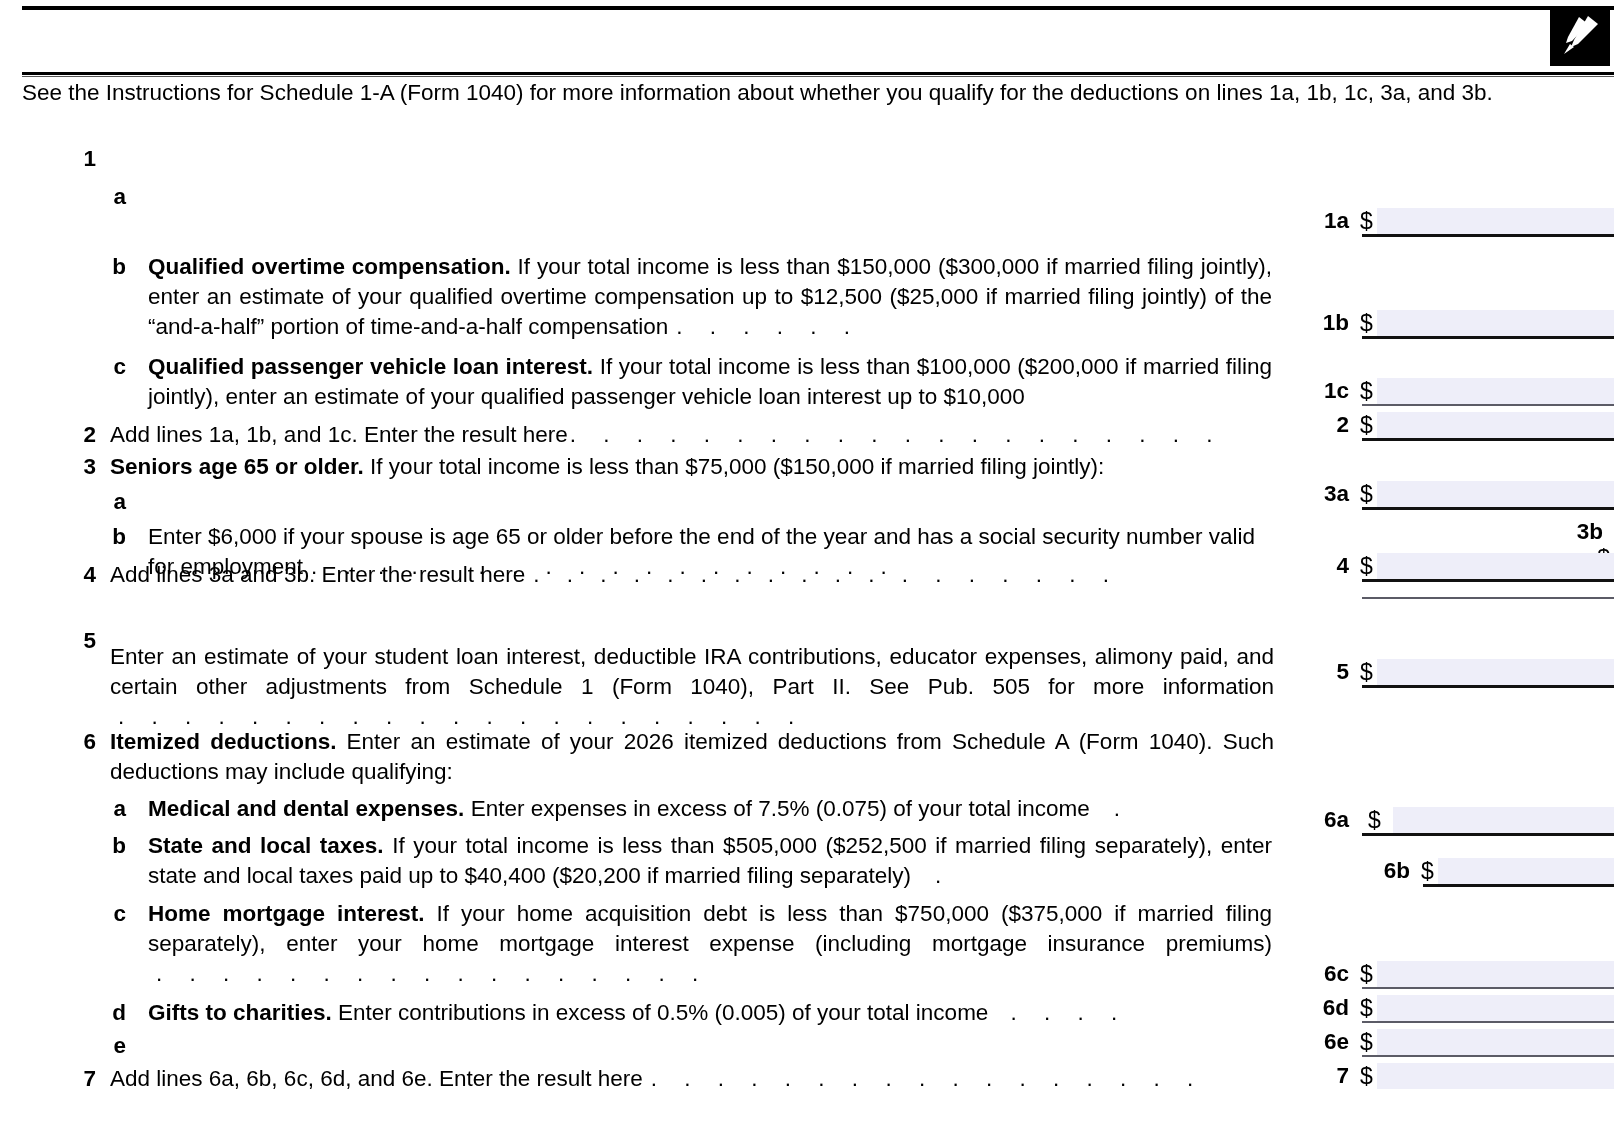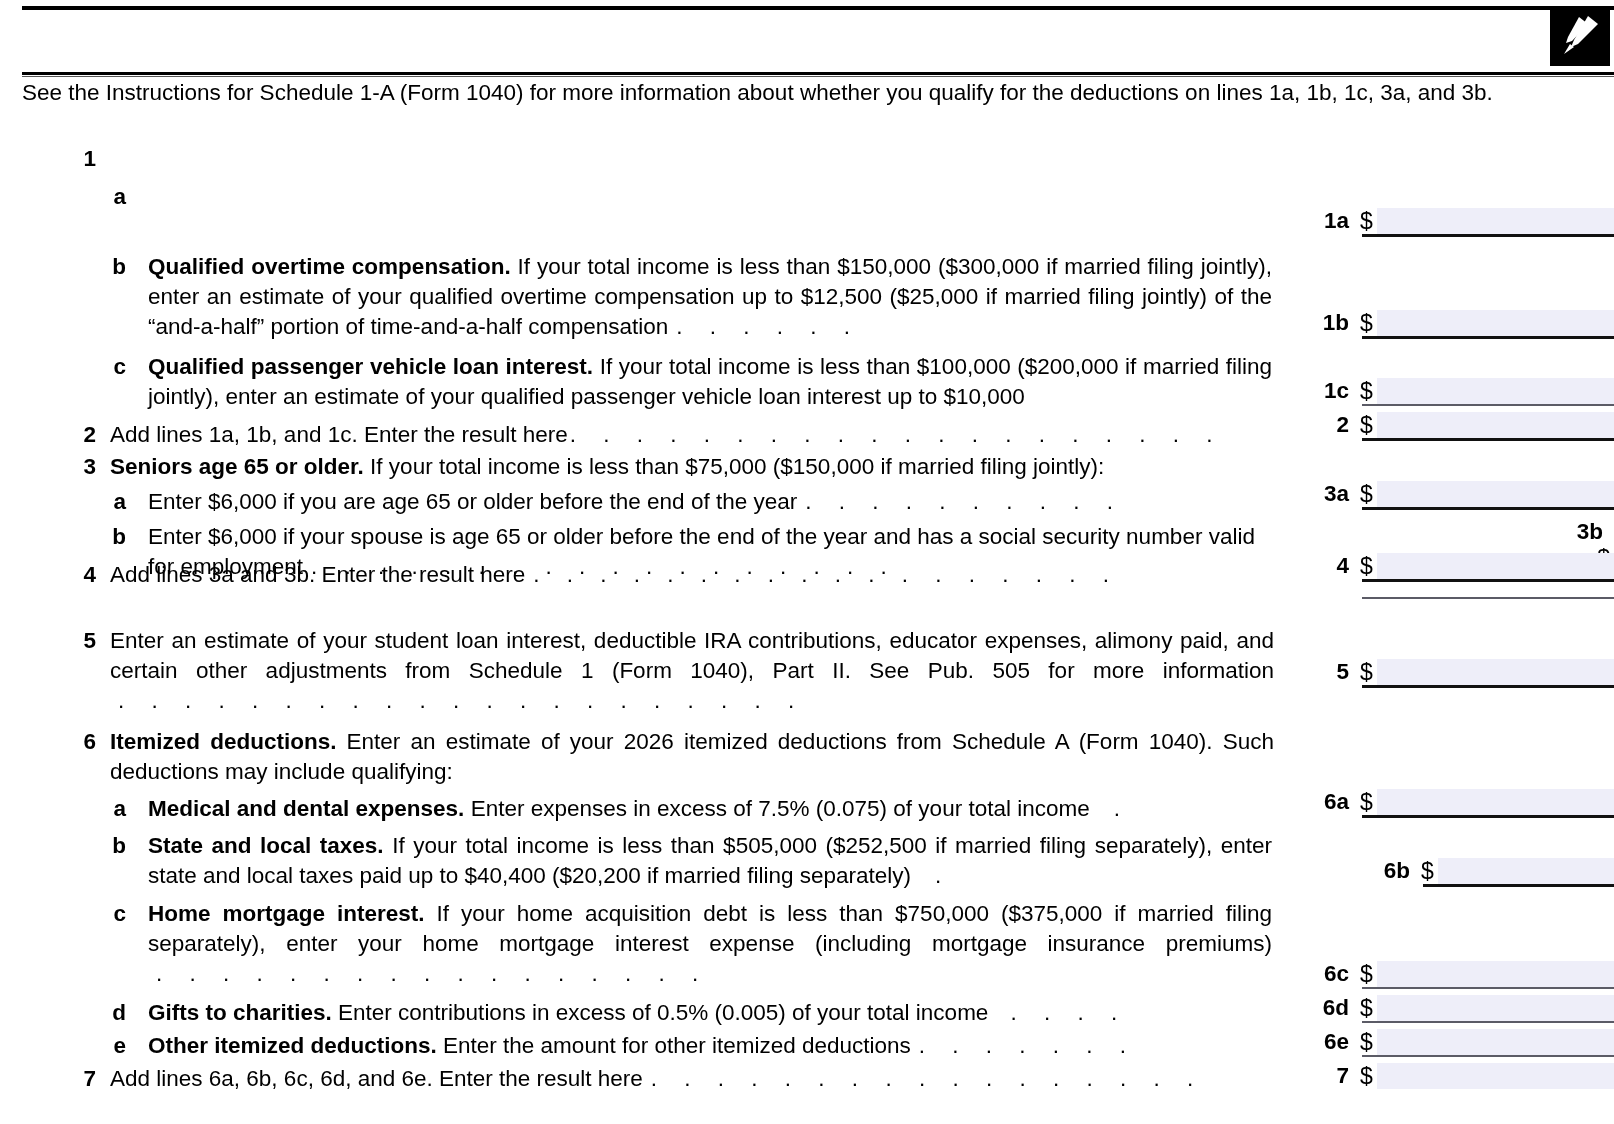--- a/index.html
+++ b/index.html
@@ -154,36 +154,35 @@
     <div class="body" style="max-width:1170px;"><span>Add lines 1a, 1b, and 1c. Enter the result here</span><span class="leader" style="margin-left:2px;">. . . . . . . . . . . . . . . . . . . .</span></div>
   </div>
 
   <div class="row" style="position:absolute; left:0; right:0; top:452px;">
     <div class="num">3</div>
     <div class="body" style="max-width:1170px;"><b class="lead">Seniors age 65 or older.</b><span> If your total income is less than $75,000 ($150,000 if married filing jointly):</span></div>
   </div>
 
   <div class="row" style="position:absolute; left:0; right:0; top:487px;">
     <div class="letter" style="font-weight:bold;">a</div>
-    <div class="body" style="max-width:1130px;"><span>Enter $6,000 if you are age 65 or older before the end of the year</span><span class="leader">. . . . . . . . . .</span></div>
   </div>
 
   <div class="row" style="position:absolute; left:0; right:0; top:522px;">
     <div class="letter" style="font-weight:bold;">b</div>
     <div class="body" style="max-width:1130px;"><span>Enter $6,000 if your spouse is age 65 or older before the end of the year and has a social security number valid for employment</span><span class="leader">. . . . . . . . . . . . . . . . . .</span></div>
   </div>
 
   <div class="row" style="position:absolute; left:0; right:0; top:560px;">
     <div class="num">4</div>
     <div class="body" style="max-width:1170px;"><span>Add lines 3a and 3b. Enter the result here</span><span class="leader">. . . . . . . . . . . . . . . . . .</span></div>
   </div>
 
   <div class="row" style="position:absolute; left:0; right:0; top:626px;">
     <div class="num">5</div>
-    <div class="body" style="max-width:1170px; text-align:justify;"><span>Enter an estimate of your student loan interest, deductible IRA contributions, educator expenses, alimony paid, and certain other adjustments from Schedule 1 (Form 1040), Part II. See Pub. 505 for more information</span><span class="leader">. . . . . . . . . . . . . . . . . . . . .</span></div>
+    <div class="body" style="max-width:1170px; text-align:justify;margin-top:16px;"><span>Enter an estimate of your student loan interest, deductible IRA contributions, educator expenses, alimony paid, and certain other adjustments from Schedule 1 (Form 1040), Part II. See Pub. 505 for more information</span><span class="leader">. . . . . . . . . . . . . . . . . . . . .</span></div>
   </div>
 
   <div class="row" style="position:absolute; left:0; right:0; top:727px;">
     <div class="num">6</div>
     <div class="body" style="max-width:1170px; text-align:justify;"><b class="lead">Itemized deductions.</b><span> Enter an estimate of your 2026 itemized deductions from Schedule A (Form 1040). Such deductions may include qualifying:</span></div>
   </div>
 
   <div class="row" style="position:absolute; left:0; right:0; top:794px;">
     <div class="letter">a</div>
     <div class="body" style="max-width:1130px;"><b class="lead">Medical and dental expenses.</b><span> Enter expenses in excess of 7.5% (0.075) of your total income</span><span class="leader" style="margin-left:24px;">.</span></div>
@@ -199,21 +198,20 @@
     <div class="body" style="max-width:1130px; text-align:justify;"><b class="lead">Home mortgage interest.</b><span> If your home acquisition debt is less than $750,000 ($375,000 if married filing separately), enter your home mortgage interest expense (including mortgage insurance premiums)</span><span class="leader">. . . . . . . . . . . . . . . . .</span></div>
   </div>
 
   <div class="row" style="position:absolute; left:0; right:0; top:998px;">
     <div class="letter">d</div>
     <div class="body" style="max-width:1130px;"><b class="lead">Gifts to charities.</b><span> Enter contributions in excess of 0.5% (0.005) of your total income</span><span class="leader" style="margin-left:22px;">. . . .</span></div>
   </div>
 
   <div class="row" style="position:absolute; left:0; right:0; top:1031px;">
     <div class="letter">e</div>
-    <div class="body" style="max-width:1130px;"><b class="lead">Other itemized deductions.</b><span> Enter the amount for other itemized deductions</span><span class="leader">. . . . . . .</span></div>
   </div>
 
   <div class="row" style="position:absolute; left:0; right:0; top:1064px;">
     <div class="num">7</div>
     <div class="body" style="max-width:1170px;"><span>Add lines 6a, 6b, 6c, 6d, and 6e. Enter the result here</span><span class="leader">. . . . . . . . . . . . . . . . .</span></div>
   </div>
 
   <div class="field" style="left:1300px; right:0; top:208px;">
     <div class="fl">1a</div>
     <div class="fd">$</div>
@@ -263,21 +261,21 @@
     <div class="rule"></div>
   </div>
 
   <div class="field" style="left:1300px; right:0; top:659px;">
     <div class="fl">5</div>
     <div class="fd">$</div>
     <div class="fb" style="flex:1 1 auto;"></div>
     <div class="rule"></div>
   </div>
 
-  <div class="field" style="left:1300px; right:0; top:789px;">
+  <div class="field" style="left:1300px; right:0; top:807px;gap:8px;">
     <div class="fl">6a</div>
     <div class="fd">$</div>
     <div class="fb" style="flex:1 1 auto;"></div>
     <div class="rule"></div>
   </div>
 
   <div class="field" style="left:1361px; right:0; top:858px;">
     <div class="fl">6b</div>
     <div class="fd">$</div>
     <div class="fb" style="flex:1 1 auto;"></div>

